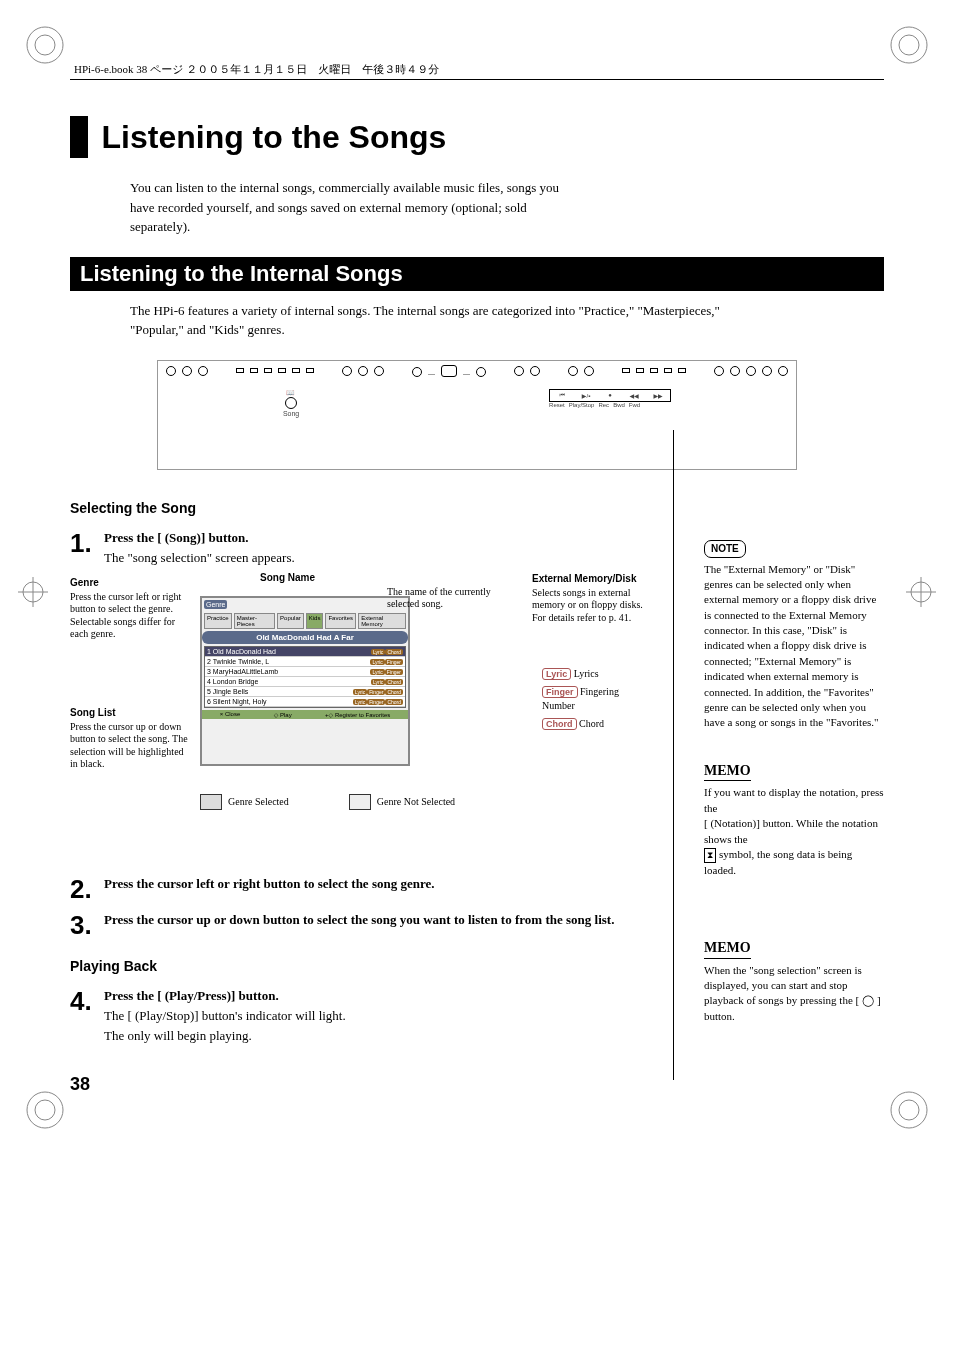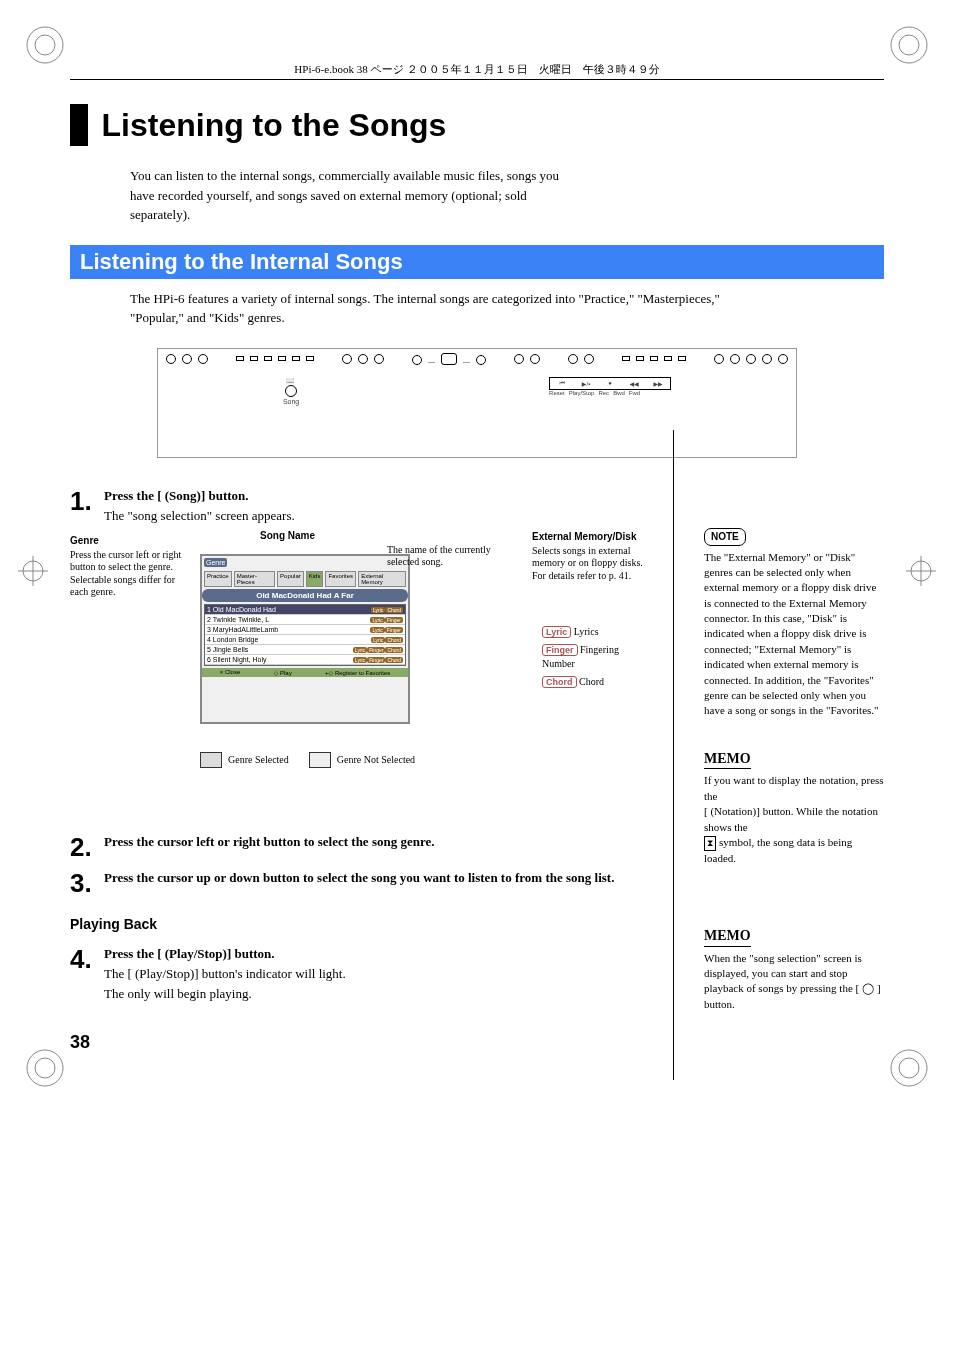--- a/index.html
+++ b/index.html
@@ -19,22 +19,21 @@
   .corner-tr { top: 20px; right: 20px; }
   .corner-bl { bottom: 20px; left: 20px; }
   .corner-br { bottom: 20px; right: 20px; }
   .side-mark { position: absolute; width: 30px; height: 30px; }
   .side-left { left: 18px; top: 50%; }
   .side-right { right: 18px; top: 50%; }
   .header-line {
     font-size: 11px;
     border-bottom: 0.5px solid #000;
     padding: 2px 4px;
-    margin-bottom: 24px;
-    text-align: center;
+    margin-bottom: 36px;
   }
   .black-bar-left {
     display: inline-block;
     width: 18px;
     height: 42px;
     background: #000;
     vertical-align: middle;
     margin-right: 10px;
   }
   h1 {
@@ -44,21 +43,21 @@
     display: inline-block;
     vertical-align: middle;
   }
   .intro {
     margin: 20px 0 20px 60px;
     font-size: 13px;
     line-height: 1.5;
     width: 440px;
   }
   .section-bar {
-    background: #3b82f6;
+    background: #000000;
     color: #fff;
     font-family: Arial, Helvetica, sans-serif;
     font-weight: bold;
     font-size: 22px;
     padding: 4px 10px;
     margin-bottom: 10px;
   }
   .section-intro {
     margin-left: 60px;
     font-size: 13px;
@@ -154,21 +153,21 @@
     margin-bottom: 4px;
   }
   .side-block { margin-bottom: 24px; }
   .page-num {
     font-family: Arial, sans-serif;
     font-weight: 900;
     font-size: 18px;
     margin-top: 30px;
   }
   .inline-icon { display:inline-block; border:1px solid #000; font-size:9px; padding:0 2px; vertical-align:middle;}
-  .folder-icons { display:flex; margin-top:8px; margin-left:130px; font-size:10px; align-items:flex-end;}
+  .folder-icons { display:flex; gap:40px; margin-top:8px; margin-left:130px; font-size:10px; align-items:flex-end;}
   .folder { width:22px; height:16px; border:1px solid #333; background:#ddd; position:relative;}
   .vline { border-left:1px solid #000; position:absolute; right:280px; top:430px; height:650px; }
   .annot-lyrics { font-size:10px; line-height:1.4; }
   .annot-lyrics .tag2 { border:1px solid #a55; border-radius:3px; color:#a55; font-size:9px; padding:0 3px; font-family:Arial,sans-serif; font-weight:bold;}
 </style>
 </head>
 <body>
 
 <div class="corner-decoration corner-tl"><svg viewBox="0 0 50 50">
       <circle cx="25" cy="25" r="18" fill="none" stroke="#888" stroke-width="1"></circle>
@@ -275,33 +274,38 @@
         <span>Fwd</span>
       </div>
     </div>
   </div>
 </div>
 
 <div class="vline"></div>
 
 <div class="two-col">
   <div class="main-col">
+    <div class="subheading">Selecting the Song</div>
 
     <div class="step">
       <div class="step-num">1.</div>
       <div class="step-body">
         <div class="step-text">Press the [       (Song)] button.</div>
         <div class="step-sub">The "song selection" screen appears.</div>
       </div>
     </div>
 
     <div class="annot-grid">
       <div class="annot-left" style="top:0">
         <div class="small-heading">Genre</div>
         <div class="label-line">Press the        cursor left or right button to select the genre. Selectable songs differ for each genre.</div>
+      </div>
+      <div class="annot-left" style="top:130px">
+        <div class="small-heading">Song List</div>
+        <div class="label-line">Press the        cursor up or down button to select the song. The selection will be highlighted in black.</div>
       </div>
 
       <div class="annot-center">
         <div class="screen-diagram">
           <div style="padding:2px; display:flex; align-items:center; gap:2px;">
             <span style="background:#5a6a8a;color:#fff;padding:1px 2px;border-radius:2px;">Genre</span>
             <span style="flex:1"></span>
           </div>
           <div class="screen-genre">
             <span class="genre-tab">Practice</span>
@@ -386,21 +390,21 @@
       <div class="step-body">
         <div class="step-text">Press the         cursor up or down button to select the song you want to listen to from the song list.</div>
       </div>
     </div>
 
     <div class="subheading" style="margin-top:20px">Playing Back</div>
 
     <div class="step">
       <div class="step-num">4.</div>
       <div class="step-body">
-        <div class="step-text">Press the [        (Play/Stop)] button.</div>
+        <div class="step-text">Press the [        (Play/Press)] button.</div>
         <div class="step-sub">The [        (Play/Stop)] button's indicator will light.</div>
         <div class="step-sub">The only will begin playing.</div>
       </div>
     </div>
 
     <div class="page-num">38</div>
   </div>
 
   <div class="side-col">
     <div class="side-block" style="margin-top:40px">

